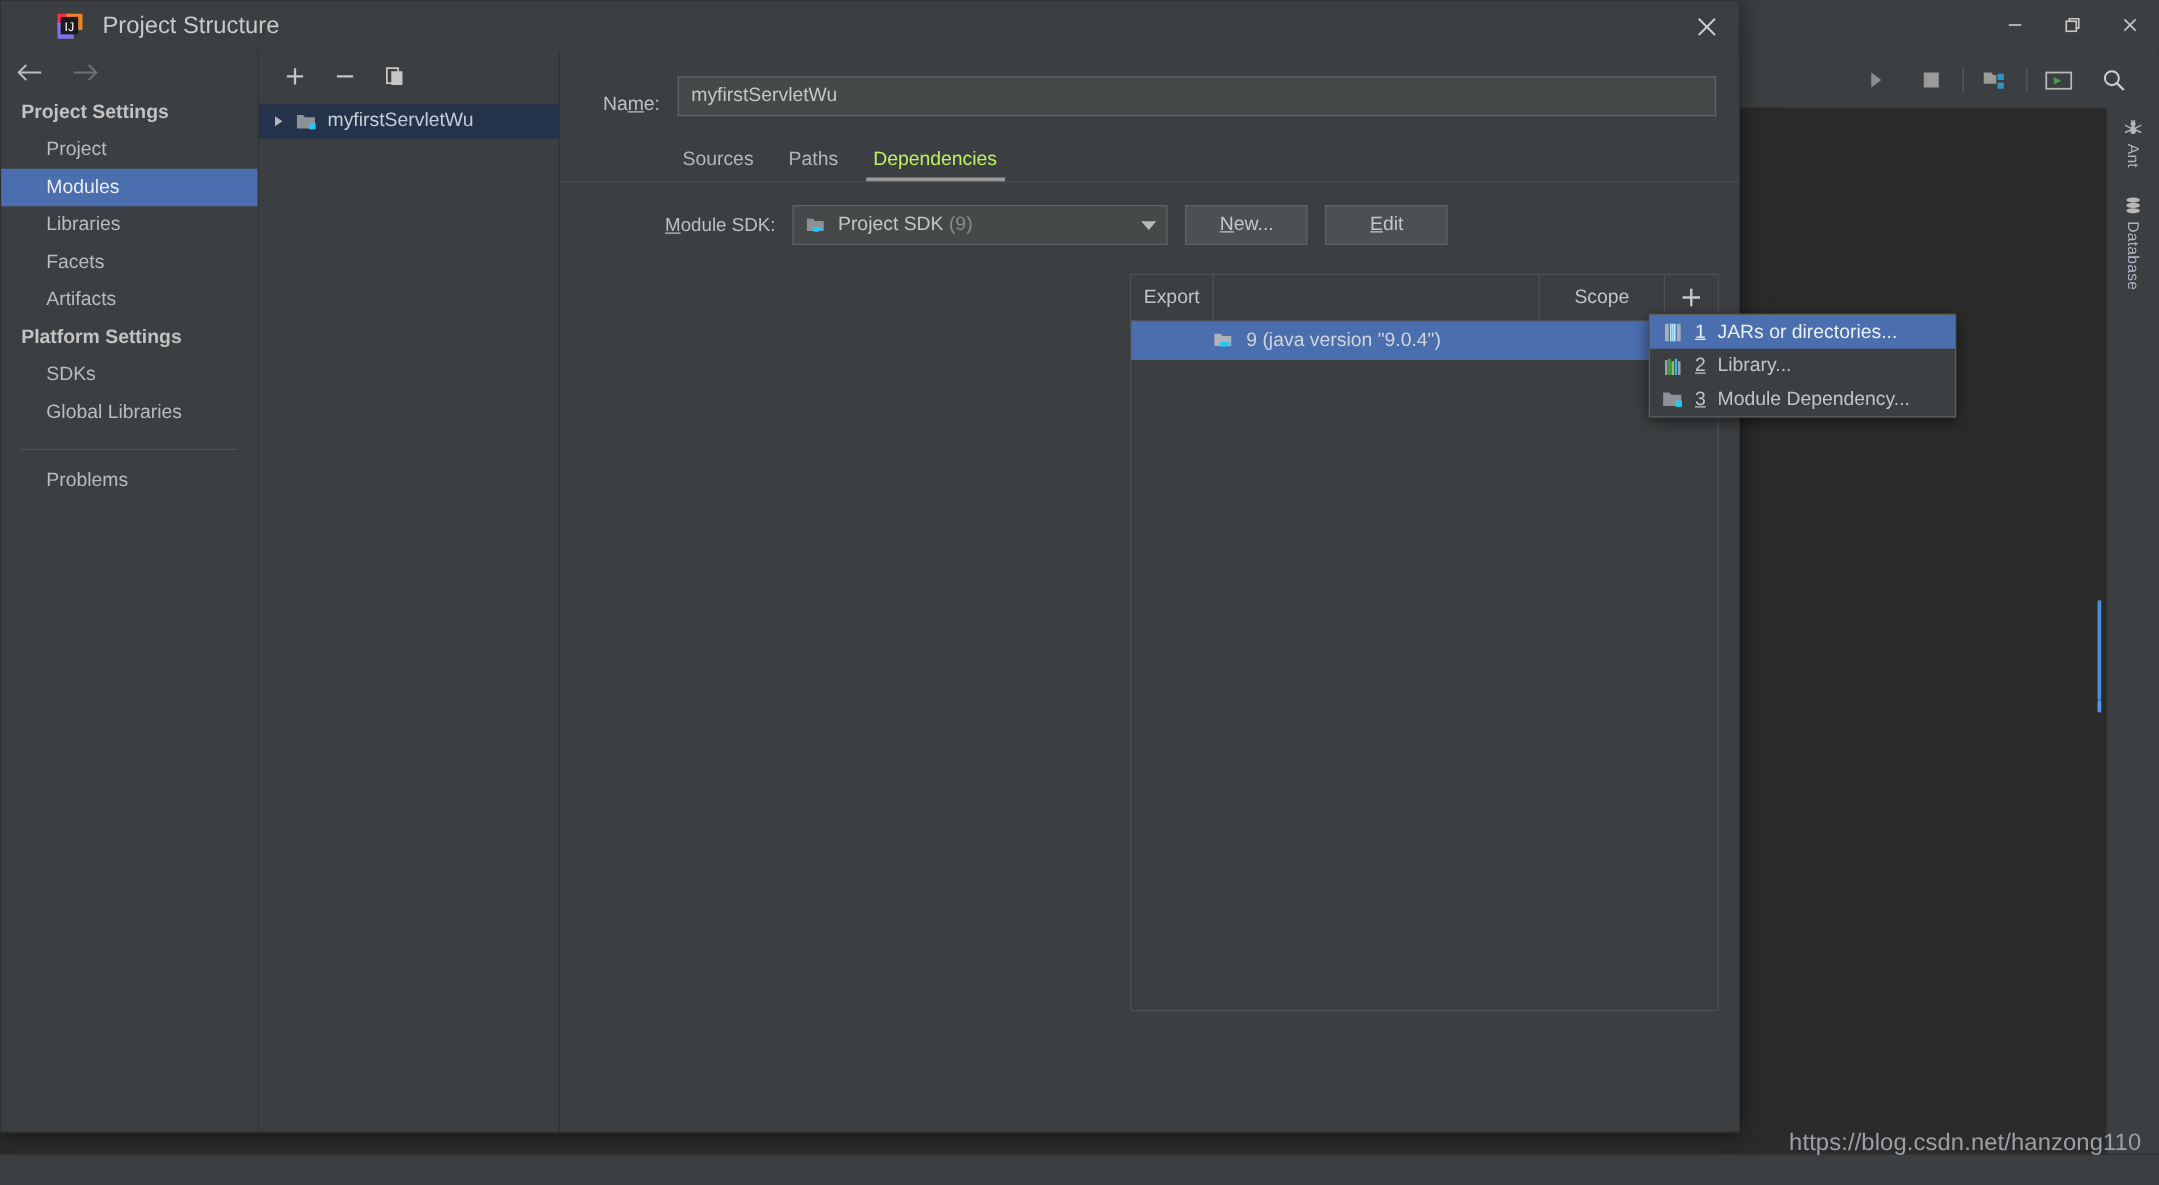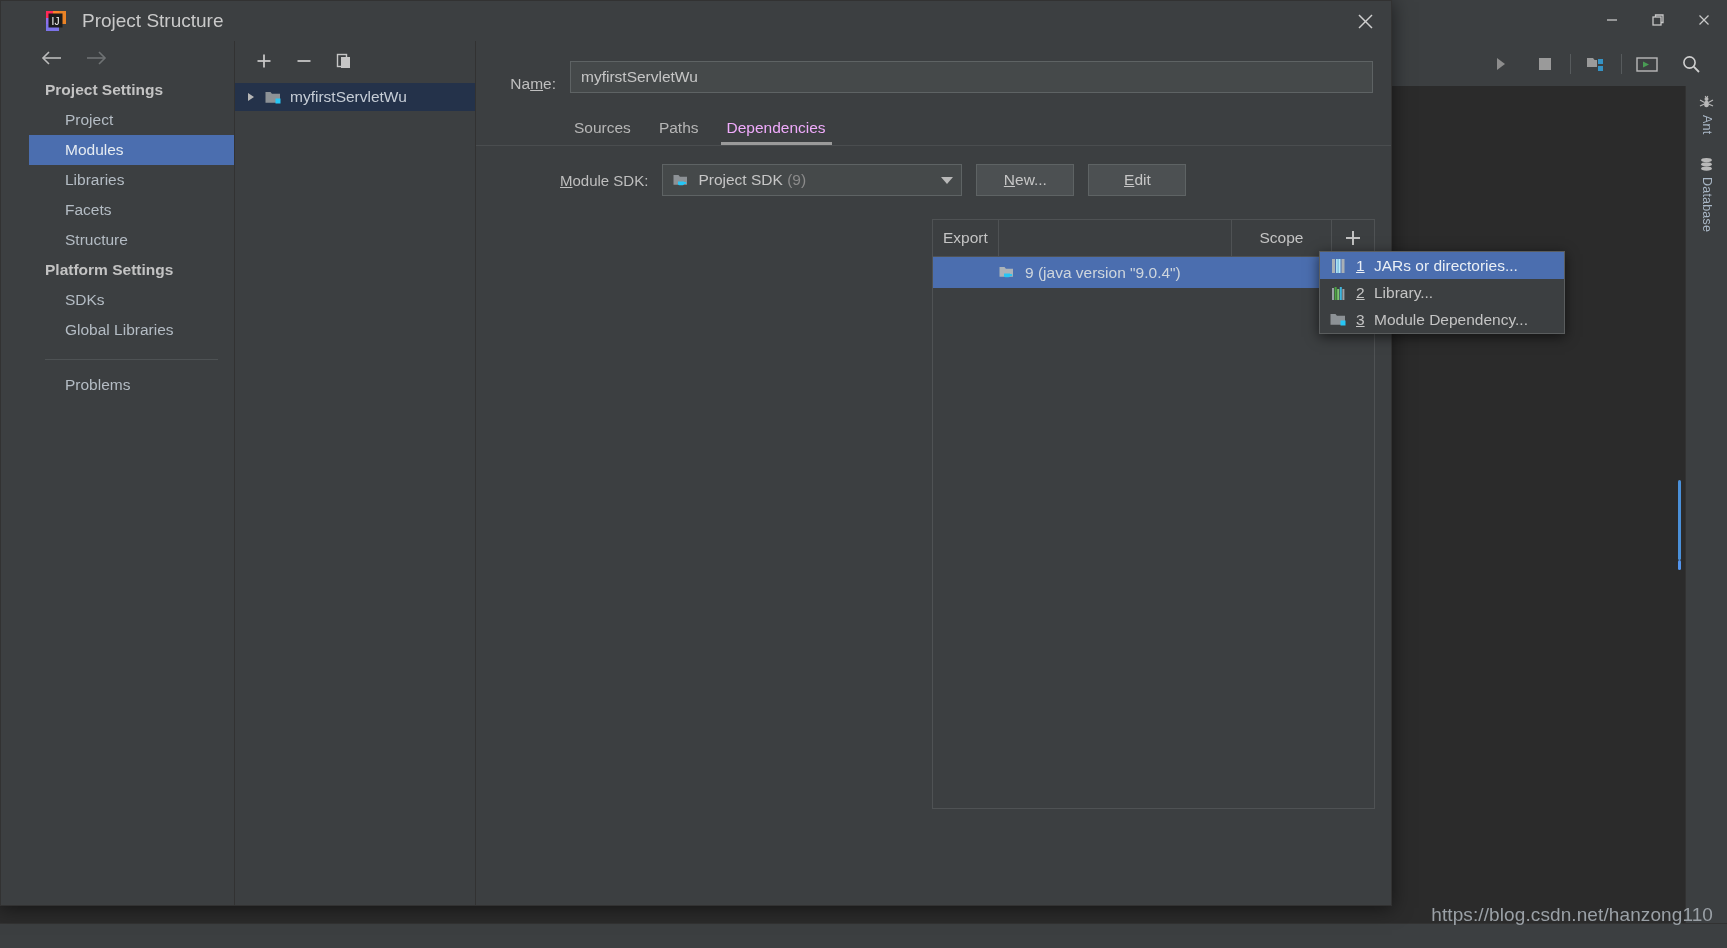--- a/index.html
+++ b/index.html
@@ -32,21 +32,21 @@
     background:#3c3f41;border:1px solid #323232;box-sizing:border-box;
     box-shadow:0 2px 18px rgba(0,0,0,.55);
   }
   #dlg-title{height:40px;display:flex;align-items:center;padding-left:10px;position:relative;margin-left:33px;}
   #dlg-logo{width:24px;height:24px;margin-right:14px;flex:none;}
   #dlg-title-text{font-size:19px;color:#c9c9c9;}
   #dlg-close{position:absolute;right:0;top:0;width:52px;height:40px;display:flex;align-items:center;justify-content:center;color:#cfcfcf;}
 
   #dlg-body{position:absolute;left:0;top:40px;right:0;bottom:0;display:flex;}
   
-  #nav{width:206px;flex:none;background:#3c3f41;border-right:1px solid #323232;box-sizing:border-box;margin-left:28px;}
+  #nav{width:206px;flex:none;background:#3c3f41;border-right:1px solid #323232;box-sizing:border-box;}
   #nav-arrows{height:34px;display:flex;align-items:center;padding-left:12px;gap:22px;}
   .nav-arrow{font-size:20px;line-height:1;display:flex;align-items:center;}
   .nav-group{font-size:15.5px;font-weight:bold;color:#c3c3c3;padding:6px 0 6px 16px;}
   .nav-item{font-size:15.5px;color:#b4bcc4;padding:6px 0 6px 36px;cursor:default;}
   .nav-item.sel{background:#4b6eaf;color:#e6ecf2;}
   .nav-divider{height:1px;background:#4e5254;margin:14px 16px 10px 16px;}
 
   
   #tree{width:241px;flex:none;background:#3c3f41;border-right:1px solid #323232;box-sizing:border-box;}
   #tree-toolbar{height:40px;display:flex;align-items:center;gap:18px;padding-left:18px;}
@@ -58,21 +58,21 @@
 
   
   #main{flex:1;position:relative;background:#3c3f41;}
   #name-row{display:flex;align-items:flex-end;padding:20px 18px 0 10px;}
   #name-label{font-size:15.5px;color:#bfbfbf;width:70px;text-align:right;margin-right:14px;flex:none;}
   #name-label u{text-decoration:underline;}
   #name-field{flex:1;height:32px;background:#45494a;border:1px solid #5e6364;box-sizing:border-box;display:flex;align-items:center;padding-left:10px;font-size:15.5px;color:#c6c6c6;}
 
   #tabs{display:flex;align-items:flex-end;gap:0;padding-left:84px;margin-top:18px;height:34px;}
   .tab{font-size:15.5px;color:#b6b6b6;padding:0 14px 8px 14px;position:relative;}
-  .tab.active{color:#f0abfc;}
+  .tab.active{color:#bef264;}
   .tab.active:after{content:"";position:absolute;left:8px;right:8px;bottom:0;height:3px;background:#9a9a9a;}
   #tabs-underline{height:1px;background:#4a4d4f;margin:0 0 0 0;}
 
   #sdk-row{display:flex;align-items:center;gap:14px;padding:18px 0 0 84px;}
   #sdk-label{font-size:15px;color:#bfbfbf;}
   #sdk-combo{width:300px;height:32px;background:#45494a;border:1px solid #5e6364;box-sizing:border-box;display:flex;align-items:center;padding:0 8px 0 10px;gap:8px;}
   #sdk-combo .txt{font-size:15.5px;color:#c6c6c6;flex:1;}
   #sdk-combo .dim{color:#8b8b8b;}
   .caret{width:0;height:0;border-left:6px solid transparent;border-right:6px solid transparent;border-top:7px solid #b9b9b9;}
   .btn{height:32px;min-width:98px;background:#4c5052;border:1px solid #5e6364;box-sizing:border-box;display:flex;align-items:center;justify-content:center;font-size:15.5px;color:#c6c6c6;}
@@ -244,21 +244,21 @@
               <polyline points="14,2 20,8 14,14" fill="none" stroke="#6f7274" stroke-width="1.6"></polyline>
             </svg>
         </span>
       </div>
 
       <div class="nav-group">Project Settings</div>
       <div class="nav-item">Project</div>
       <div class="nav-item sel">Modules</div>
       <div class="nav-item">Libraries</div>
       <div class="nav-item">Facets</div>
-      <div class="nav-item">Structure</div>
+      <div class="nav-item">Artifacts</div>
 
       <div class="nav-group">Platform Settings</div>
       <div class="nav-item">SDKs</div>
       <div class="nav-item">Global Libraries</div>
 
       <div class="nav-divider"></div>
       <div class="nav-item">Problems</div>
     </div>
 
     <div id="tree">

